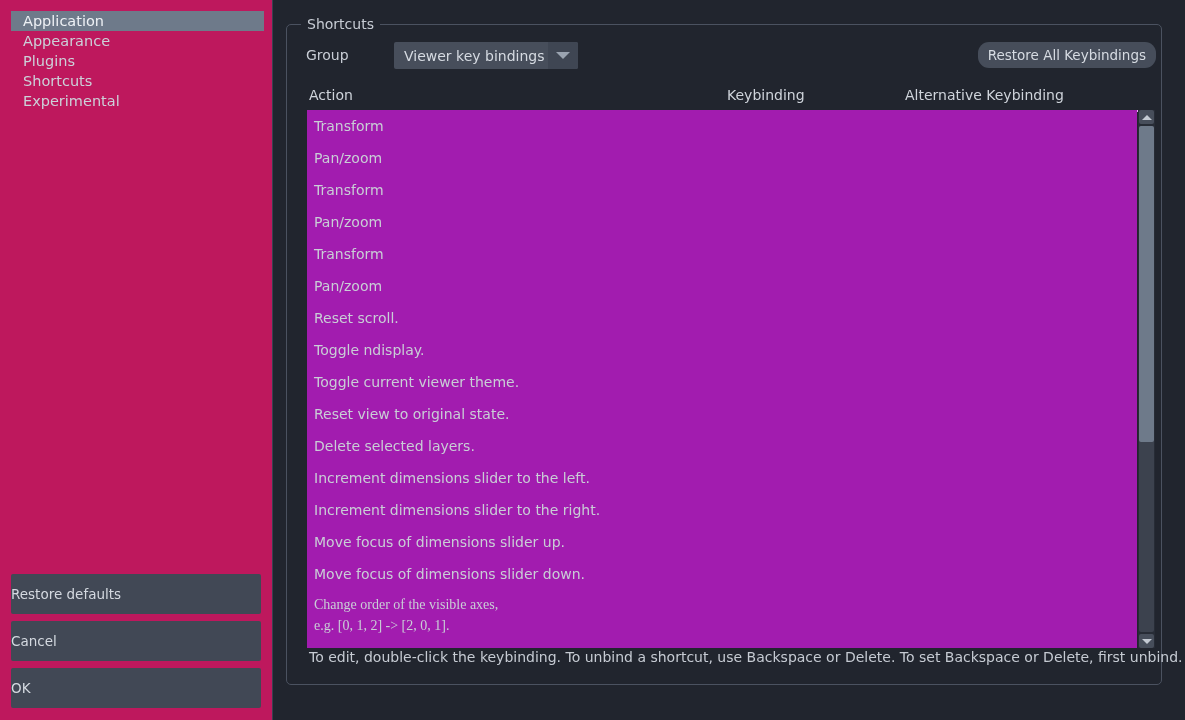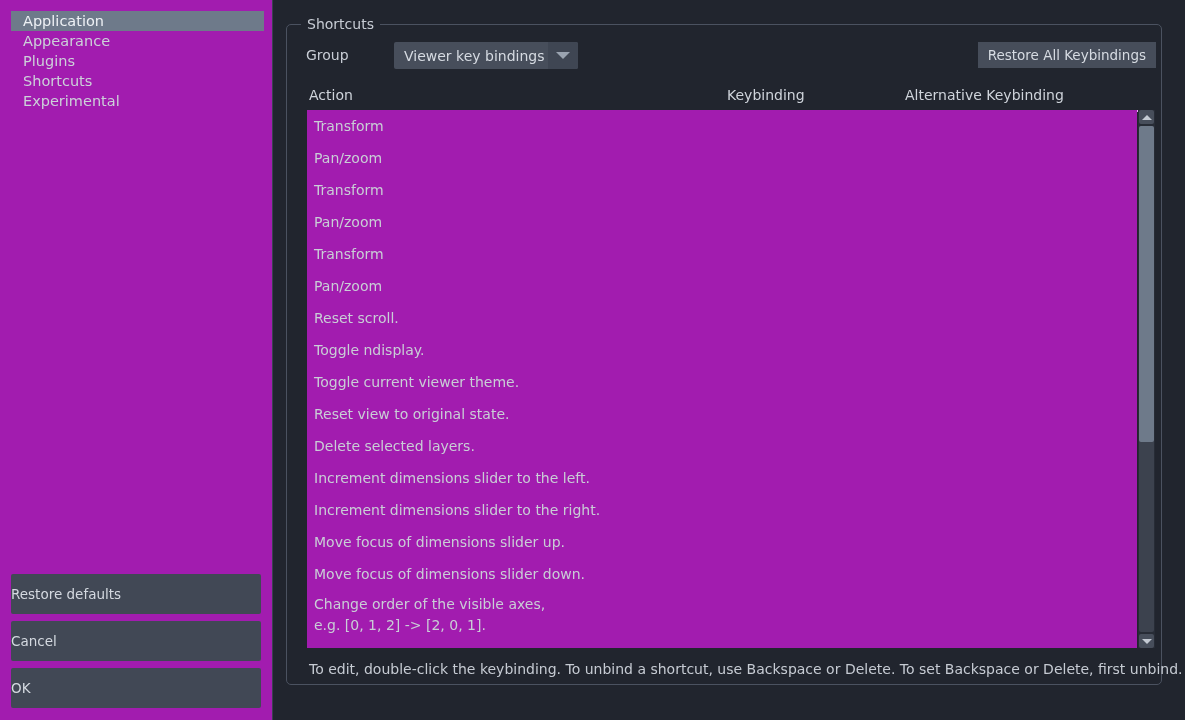--- a/index.html
+++ b/index.html
@@ -19,21 +19,21 @@
     position: absolute;
     inset: 0;
     display: flex;
     background: #21252e;
   }
 
   
   .sidebar {
     width: 272px;
     min-width: 272px;
-    background: #a21caf;
+    background: #be185d;
     border-right: 1px solid #3a4150;
     position: relative;
     display: flex;
     flex-direction: column;
   }
   .nav-list {
     padding: 11px 0 0 0;
   }
   .nav-item {
     height: 20px;
@@ -150,21 +150,21 @@
     position: absolute;
     right: 5px;
     top: 0;
     height: 26px;
     line-height: 26px;
     padding: 0 10px;
     background: #464d5a;
     color: #d6dbe2;
     font-size: 13.5px;
     border: none;
-    border-radius: 0;
+    border-radius: 11px;
     cursor: pointer;
     font-family: "DejaVu Sans", sans-serif;
   }
 
   
   .table-wrap {
     position: absolute;
     left: 20px;
     right: 6px;
     top: 60px;
@@ -200,20 +200,21 @@
     height: 32px;
     display: flex;
     align-items: center;
     position: relative;
     cursor: default;
   }
   .row.tall {
     height: 42px;
     align-items: flex-start;
     padding-top: 4px;
+    font-family: Liberation Serif, serif;
   }
   .cell-action {
     position: absolute;
     left: 7px;
     font-size: 14px;
     color: #c9ced6;
     white-space: pre-line;
     line-height: 21px;
   }
   .cell-key {
@@ -281,21 +282,21 @@
     height: 62.5%;
     background: #6e7a8a;
     border-radius: 2px;
     cursor: pointer;
   }
 
   .hint {
     position: absolute;
     left: 22px;
     right: 10px;
-    bottom: 7px;
+    bottom: 19px;
     font-size: 14px;
     color: #c6cbd3;
     white-space: nowrap;
   }
 </style>
 </head>
 <body>
 
 <div id="app">
 

